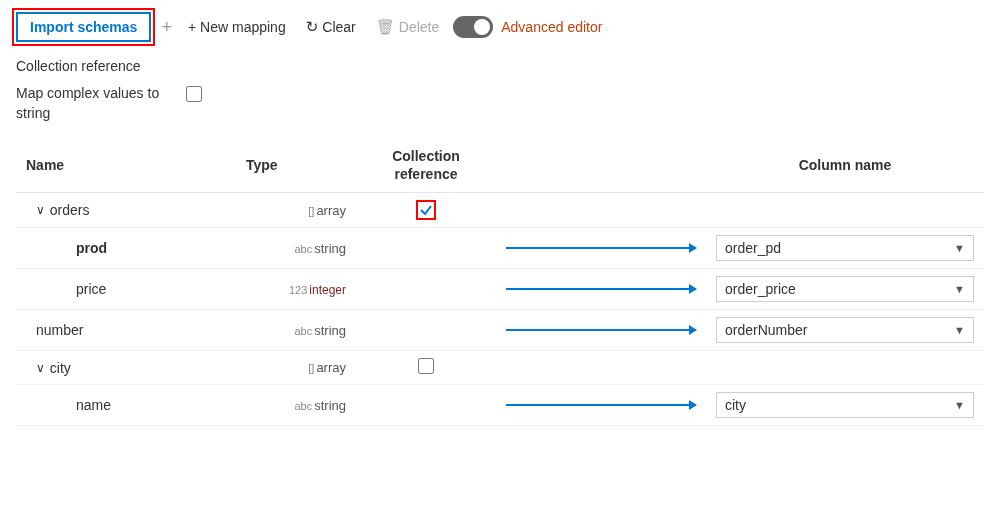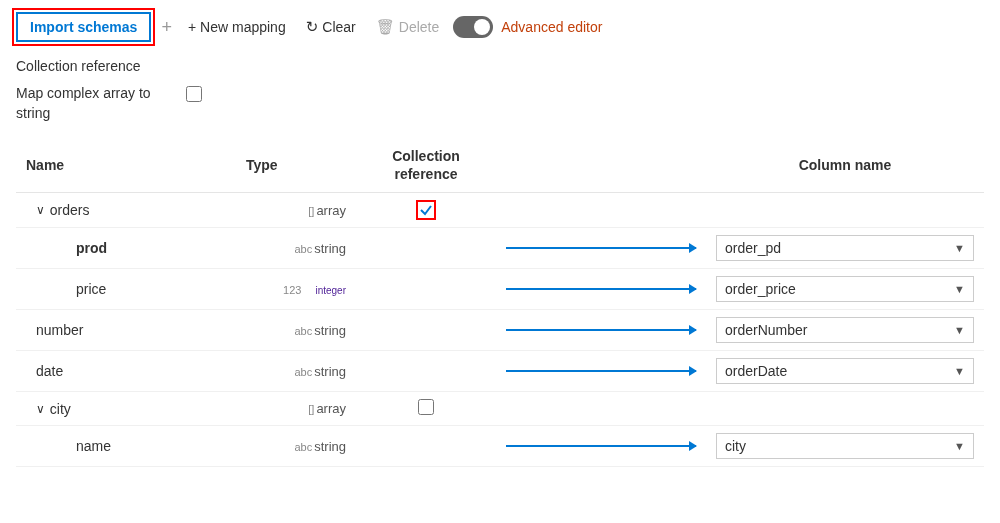--- a/index.html
+++ b/index.html
@@ -141,21 +141,21 @@
     <div class="toggle-knob"></div>
   </div>
   <span class="advanced-label">Advanced editor</span>
 </div>
 
 <div class="form-row">
   <span class="form-label">Collection reference</span>
 </div>
 
 <div class="checkbox-row" style="margin-bottom:16px; margin-left:0;">
-  <span class="form-label" style="white-space:pre-line; line-height:1.4;">Map complex array to string</span>
+  <span class="form-label" style="white-space:pre-line; line-height:1.4;">Map complex values to string</span>
   <input type="checkbox" style="margin-top: 2px;">
 </div>
 
 <table class="mapping-table">
   <thead>
     <tr>
       <th class="col-name name-col">Name</th>
       <th class="col-type" style="text-align:left; padding-right:20px;">Type</th>
       <th class="col-ref" style="text-align:center; line-height:1.3;">
         <span style="display:inline-block; max-width:100px;">Collection reference</span>
@@ -191,21 +191,21 @@
         </td>
         <td>
           <div class="col-dropdown">
       <span style="font-size:14px;">order_pd</span>
       <span style="font-size:11px;color:#555;">▼</span>
     </div>
         </td>
       </tr>
       <tr>
         <td><span style="padding-left:50px;">price</span></td>
-        <td style="text-align: right; padding-right: 20px;"><span style="font-size:11px; color:#888; margin-right:2px;">123</span><span style="font-size:10px; color:#4c1d95;margin-left:12px;">integer</span></td>
+        <td style="text-align: right; padding-right: 20px;"><span style="font-size:11px; color:#888; margin-right:2px;">123</span><span style="font-size:12px; color:#7f1d1d;">integer</span></td>
         <td style="text-align: center;"></td>
         <td>
           <div class="arrow-cell">
       <div class="arrow-line"></div>
     </div>
         </td>
         <td>
           <div class="col-dropdown">
       <span style="font-size:14px;">order_price</span>
       <span style="font-size:11px;color:#555;">▼</span>
@@ -217,36 +217,20 @@
         <td style="text-align: right; padding-right: 20px;"><span style="font-size:11px; color:#888; margin-right:2px;">abc</span><span style="font-size:13px; color:#555;">string</span></td>
         <td style="text-align: center;"></td>
         <td>
           <div class="arrow-cell">
       <div class="arrow-line"></div>
     </div>
         </td>
         <td>
           <div class="col-dropdown">
       <span style="font-size:14px;">orderNumber</span>
-      <span style="font-size:11px;color:#555;">▼</span>
-    </div>
-        </td>
-      </tr>
-      <tr>
-        <td><span style="padding-left:10px;">date</span></td>
-        <td style="text-align: right; padding-right: 20px;"><span style="font-size:11px; color:#888; margin-right:2px;">abc</span><span style="font-size:13px; color:#555;">string</span></td>
-        <td style="text-align: center;"></td>
-        <td>
-          <div class="arrow-cell">
-      <div class="arrow-line"></div>
-    </div>
-        </td>
-        <td>
-          <div class="col-dropdown">
-      <span style="font-size:14px;">orderDate</span>
       <span style="font-size:11px;color:#555;">▼</span>
     </div>
         </td>
       </tr>
       <tr>
         <td><span style="padding-left:10px; display:inline-flex; align-items:center;">
       <span style="margin-right:5px; font-size:12px; cursor:pointer;">∨</span>
       <span>city</span>
     </span></td>
         <td style="text-align: right; padding-right: 20px;"><span style="font-size:11px; color:#888; margin-right:2px;">[]</span><span style="font-size:13px; color:#555;">array</span></td>

